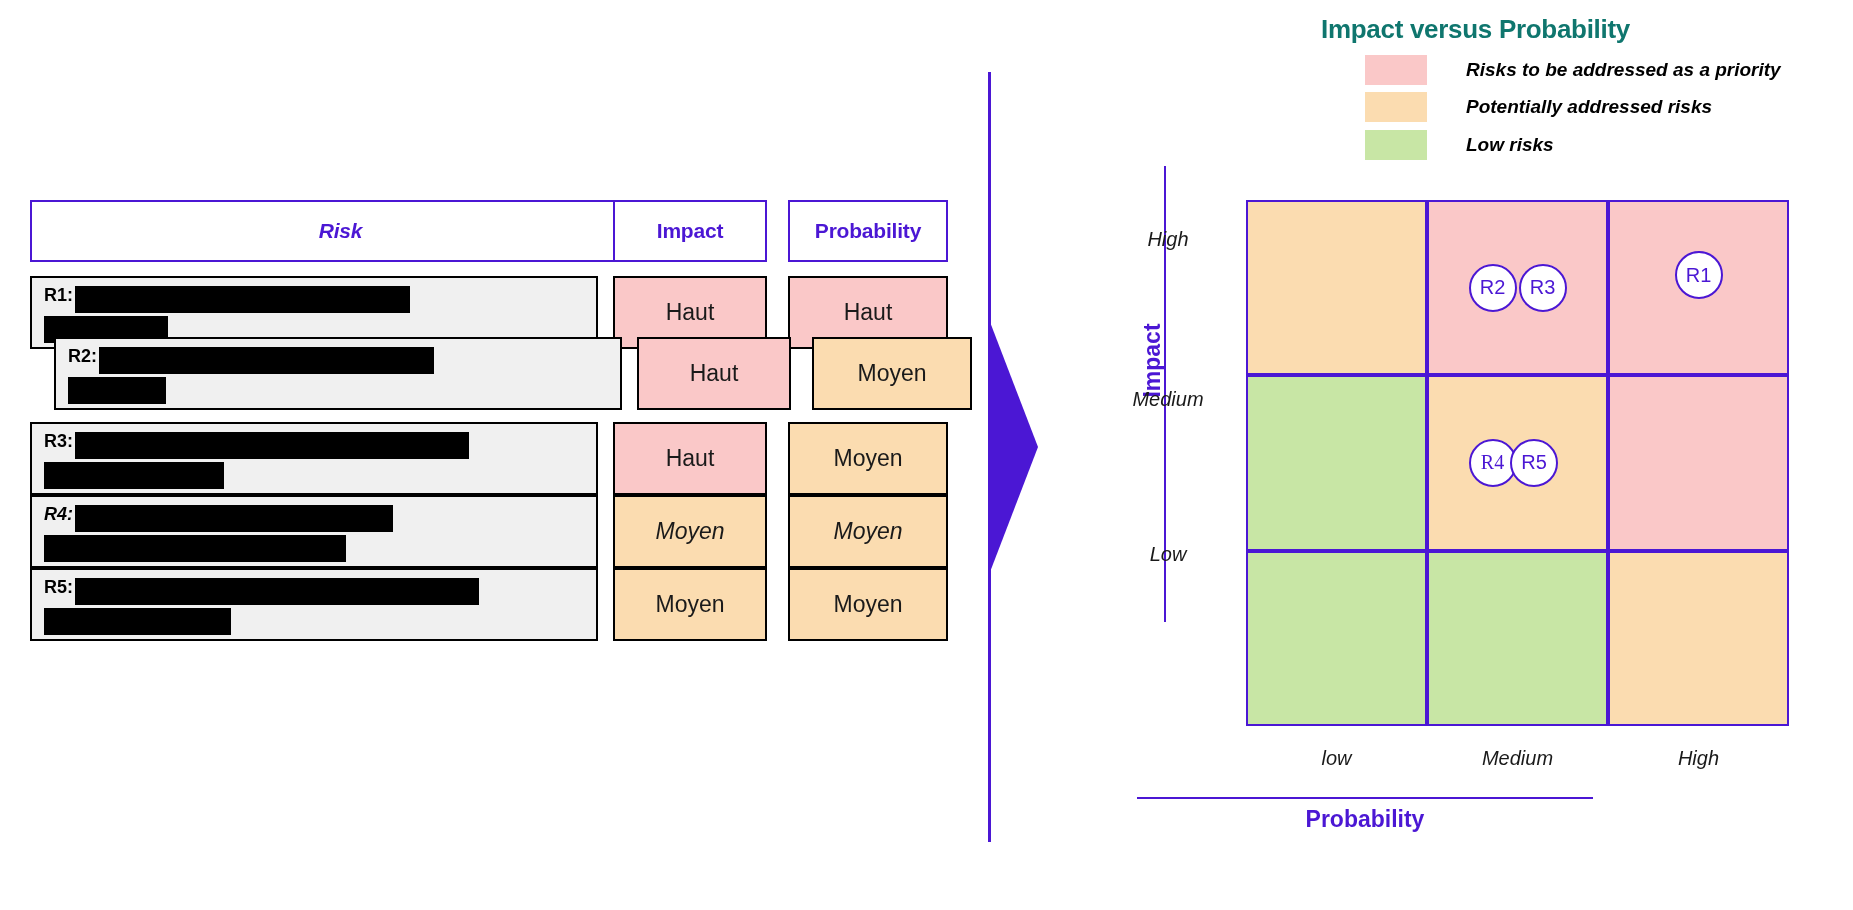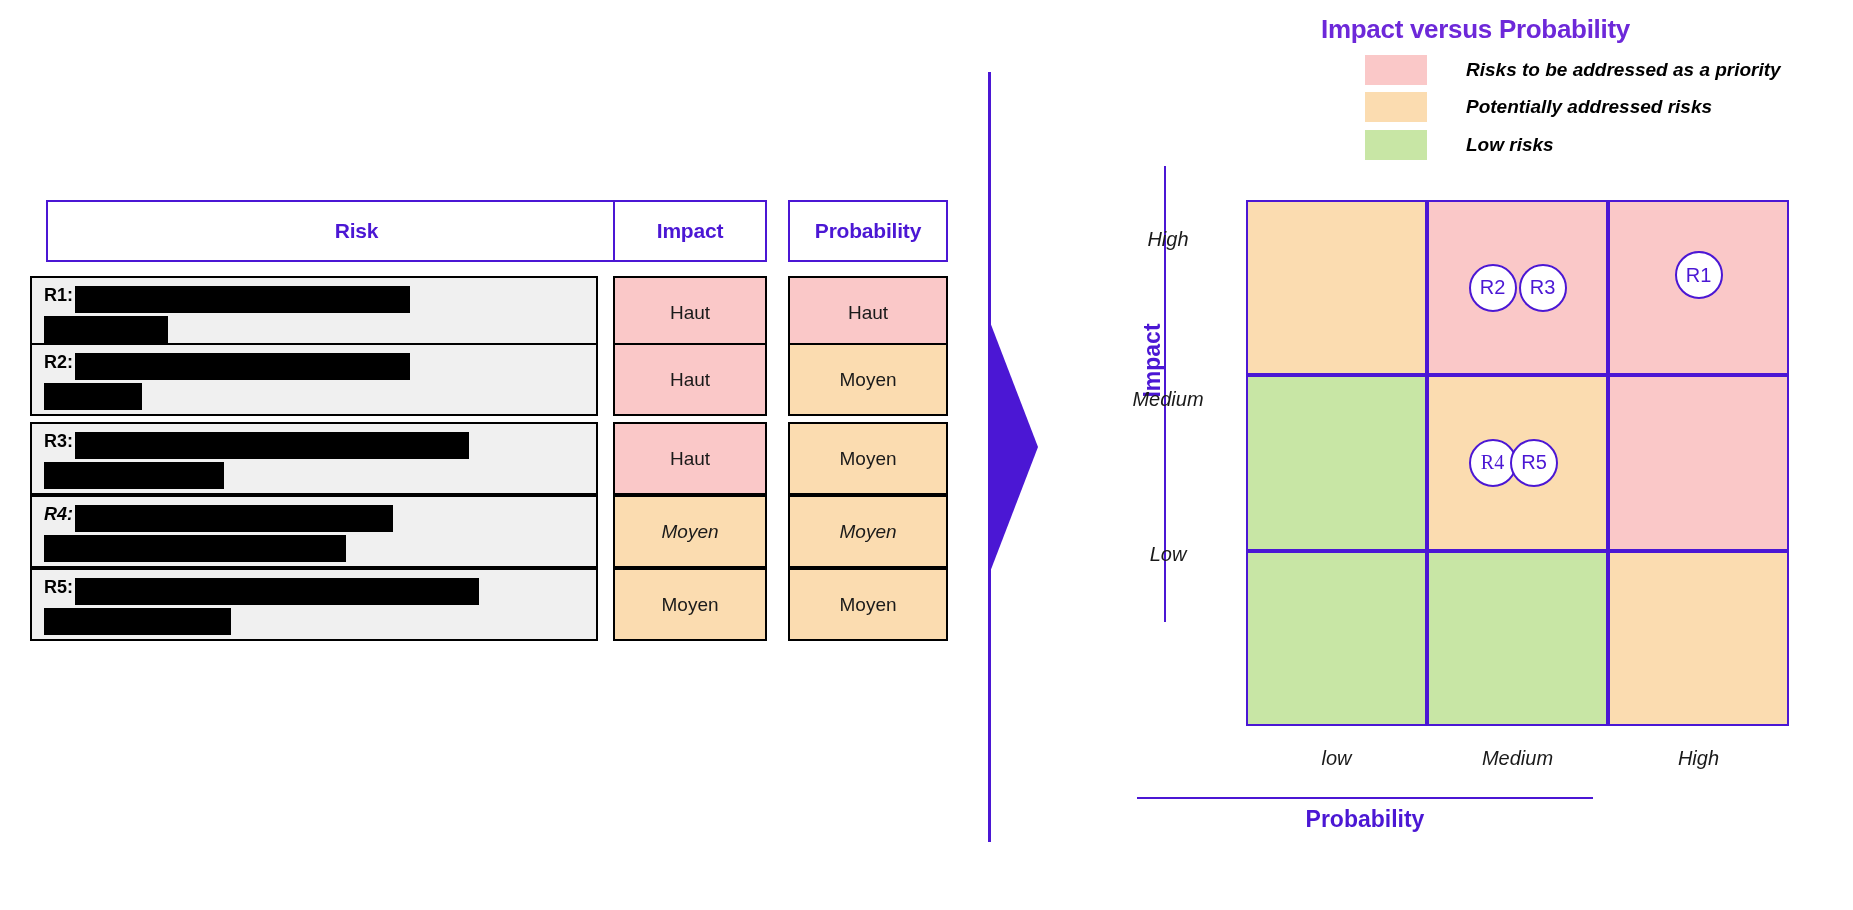--- a/index.html
+++ b/index.html
@@ -40,21 +40,21 @@
     background: #ffffff;
     box-sizing: border-box;
     display: flex;
     align-items: center;
     justify-content: center;
     color: #4b17d4;
     font-weight: bold;
     font-size: 21px;
     letter-spacing: -0.2px;
   }
-  .hdr-risk        { left: 16px;   width: 621px; }
+  .hdr-risk        { left: 0px;   width: 621px; font-style: italic; }
   .hdr-impact      { left: 583px; width: 154px; }
   .hdr-probability { left: 758px; width: 160px; }
 
   .body-row {
     position: absolute;
     left: 0;
     width: 920px;
     height: 73px;
   }
   .cell-risk {
@@ -101,21 +101,21 @@
 
   .cell-val {
     position: absolute;
     top: 0;
     height: 73px;
     border: 2.5px solid #000000;
     box-sizing: border-box;
     display: flex;
     align-items: center;
     justify-content: center;
-    font-size: 19px;
+    font-size: 23px;
     color: #1a1a1a;
   }
   .cell-impact { left: 583px; width: 154px; }
   .cell-prob   { left: 758px; width: 160px; }
 
   
   #divider-line {
     position: absolute;
     left: 988px;
     top: 72px;
@@ -138,21 +138,21 @@
     left: 1100px;
     top: 0px;
     width: 753px;
     height: 910px;
   }
 
   #matrix-title {
     position: absolute;
     left: 221px;
     top: 14px;
-    color: #6d28d9;
+    color: #0f766e;
     font-size: 26px;
     font-weight: bold;
     letter-spacing: -0.3px;
     white-space: nowrap;
   }
 
   .legend-row {
     position: absolute;
     left: 265px;
     height: 30px;
@@ -286,21 +286,21 @@
             <span class="risk-id">R1:</span>
             <span class="redact" style="width: 335px;"></span>
           </div>
           <div class="risk-line2">
             <span class="redact2" style="width: 124px;"></span>
           </div>
         </div>
         <div class="cell-val cell-impact" style="background: rgb(250, 200, 200);">Haut</div>
         <div class="cell-val cell-prob" style="background: rgb(250, 200, 200);">Haut</div>
       </div>
-      <div class="body-row" style="top: 143px;">
+      <div class="body-row" style="top: 137px; margin-left: 24px;">
         <div class="cell-risk">
           <div class="risk-line1">
             <span class="risk-id">R2:</span>
             <span class="redact" style="width: 335px;"></span>
           </div>
           <div class="risk-line2">
             <span class="redact2" style="width: 98px;"></span>
           </div>
         </div>
         <div class="cell-val cell-impact" style="background: rgb(250, 200, 200);">Haut</div>

